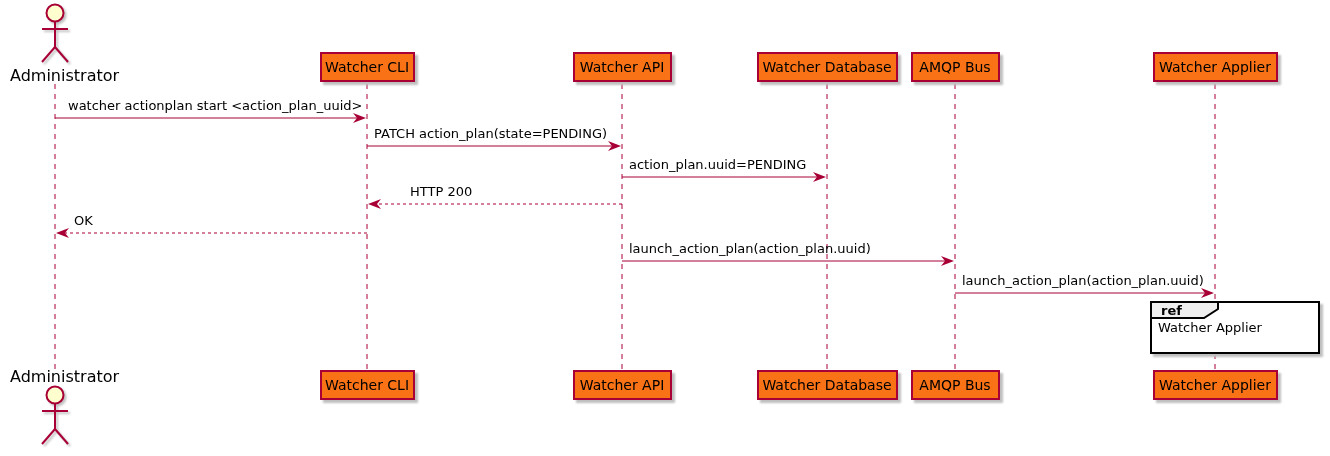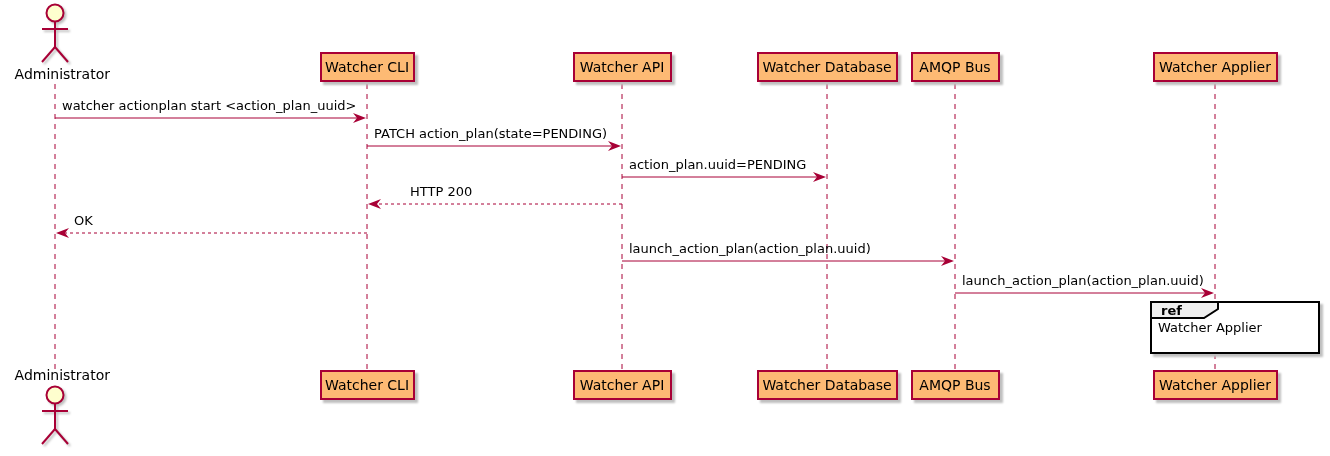--- a/index.html
+++ b/index.html
@@ -1,23 +1,23 @@
 <!DOCTYPE html>
 <html><head>
 <meta charset="utf-8">
 <style>
   html,body{margin:0;padding:0;background:#ffffff;}
   .diagram{position:relative;width:1330px;height:456px;background:#ffffff;
            font-family:"DejaVu Sans",sans-serif;color:#000;overflow:hidden;}
   svg.layer{position:absolute;left:0;top:0;}
-  .participant{position:absolute;height:30px;background:#fdba74;border:2px solid #A80036;
+  .participant{position:absolute;height:30px;background:#f97316;border:2px solid #A80036;
                box-shadow:3px 3px 2px #BFBFBF;display:flex;align-items:center;justify-content:center;
                font-size:14px;white-space:nowrap;box-sizing:border-box;}
   .msg-label{position:absolute;font-size:13px;height:16px;line-height:16px;white-space:nowrap;}
-  .actor-label{position:absolute;left:0;width:110px;text-align:right;font-size:14px;}
+  .actor-label{position:absolute;left:10px;width:110px;text-align:left;font-size:16px;}
   #actor-label-top{top:66px;}
   #actor-label-bottom{top:367px;}
   .ref-box{position:absolute;left:1150px;top:301px;width:170px;height:53px;background:#ffffff;
            border:2px solid #000;box-shadow:3px 3px 2px #BFBFBF;box-sizing:border-box;padding-left:10px;}
   .ref-header{position:absolute;left:-2px;top:-2px;}
   .ref-keyword{position:absolute;left:9px;top:0px;font-size:13px;font-weight:bold;line-height:16px;}
   .ref-text{position:absolute;left:6px;top:17px;font-size:13px;line-height:15px;white-space:nowrap;}
 </style>
 </head>
 <body>
@@ -72,21 +72,21 @@
       <div class="participant" style="left: 1152.5px; top: 52px; width: 125px;">Watcher Applier</div>
     </div>
   <div id="participants-bottom">
       <div class="participant" style="left: 319.5px; top: 370px; width: 95px;">Watcher CLI</div>
       <div class="participant" style="left: 572.5px; top: 370px; width: 99px;">Watcher API</div>
       <div class="participant" style="left: 756.5px; top: 370px; width: 141px;">Watcher Database</div>
       <div class="participant" style="left: 910.5px; top: 370px; width: 89px;">AMQP Bus</div>
       <div class="participant" style="left: 1152.5px; top: 370px; width: 125px;">Watcher Applier</div>
     </div>
   <div id="message-labels">
-      <div class="msg-label" style="left: 62px; top: 98px;">watcher actionplan start &lt;action_plan_uuid&gt;</div>
+      <div class="msg-label" style="left: 68px; top: 98px;">watcher actionplan start &lt;action_plan_uuid&gt;</div>
       <div class="msg-label" style="left: 374px; top: 126px;">PATCH action_plan(state=PENDING)</div>
       <div class="msg-label" style="left: 629px; top: 157px;">action_plan.uuid=PENDING</div>
       <div class="msg-label" style="left: 386px; top: 184px; margin-left: 24px;">HTTP 200</div>
       <div class="msg-label" style="left: 74px; top: 213px; text-align: right;">OK</div>
       <div class="msg-label" style="left: 629px; top: 241px;">launch_action_plan(action_plan.uuid)</div>
       <div class="msg-label" style="left: 962px; top: 273px;">launch_action_plan(action_plan.uuid)</div>
     </div>
 
   <div class="ref-box">
     <svg class="ref-header" width="80" height="20">

